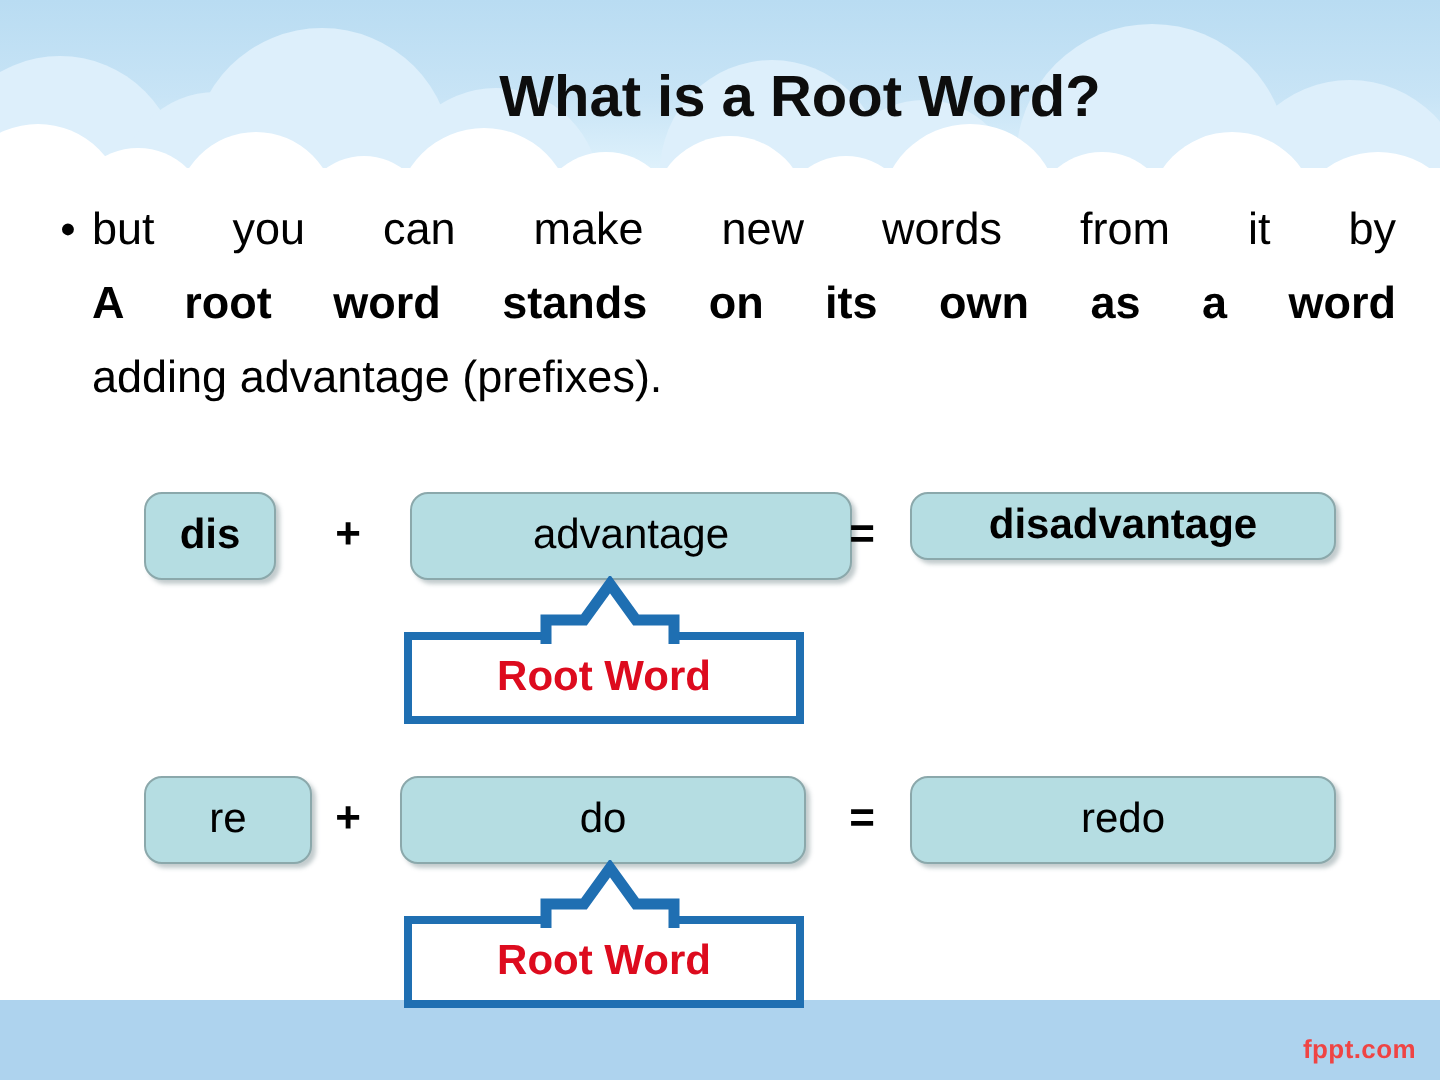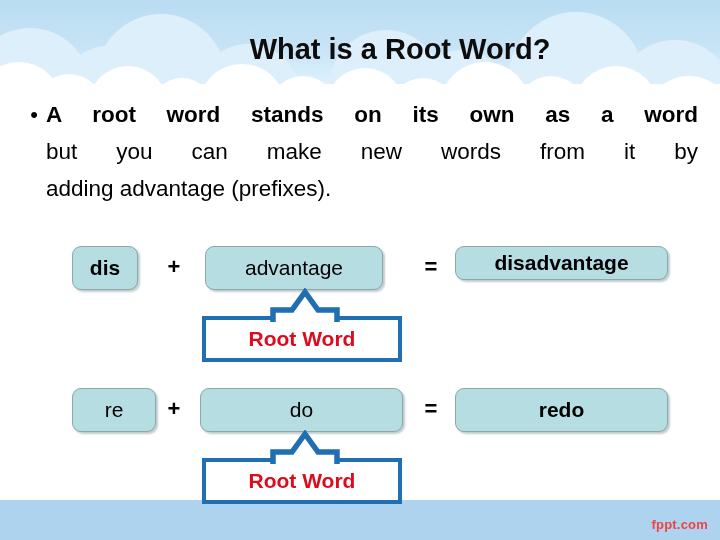--- a/index.html
+++ b/index.html
@@ -206,44 +206,44 @@
     <div class="cloud-band"></div>
   </div>
   <div class="sky-fade"></div>
 
   <div class="title">What is a Root Word?</div>
 
   <div class="body-block">
     <div class="bullet-row">
       <div class="bullet-dot">•</div>
       <div class="bullet-text">
+        <span class="ln l2">but you can make new words from it by</span>
         <span class="ln l1">A root word stands on its own as a word</span>
-        <span class="ln l2">but you can make new words from it by</span>
         <span class="ln l3">adding advantage (prefixes).</span>
       </div>
     </div>
   </div>
 
   <div class="wordbox bold" style="left:72px; top:246px; width:66px; height:44px;">dis</div>
   <div class="op" style="left:163px; top:254px; width:22px;">+</div>
-  <div class="wordbox plain" style="left:205px; top:246px; width:178px; height:44px;">advantage</div>
+  <div class="wordbox plain" style="left:205px; top:246px; width:221px; height:44px;">advantage</div>
   <div class="op" style="left:420px; top:254px; width:22px;">=</div>
   <div class="wordbox bold" style="left:455px; top:246px; width:213px; height:34px;">disadvantage</div>
 
   <svg class="arrow-up" style="left:270px; top:288px;" width="70" height="36" viewBox="0 0 70 36">
     <polyline points="3,34 3,22 22,22 35,4 48,22 67,22 67,34" fill="#ffffff" stroke="#1f6fb2" stroke-width="5.5" stroke-linejoin="miter" stroke-linecap="butt"></polyline>
   </svg>
 
   <div class="callout" style="left:202px; top:316px; width:200px; height:46px;">Root Word</div>
 
   <div class="wordbox plain" style="left:72px; top:388px; width:84px; height:44px;">re</div>
   <div class="op" style="left:163px; top:396px; width:22px;">+</div>
   <div class="wordbox plain" style="left:200px; top:388px; width:203px; height:44px;">do</div>
   <div class="op" style="left:420px; top:396px; width:22px;">=</div>
-  <div class="wordbox plain" style="left:455px; top:388px; width:213px; height:44px;font-weight:bold;">redo</div>
+  <div class="wordbox plain" style="left:455px; top:388px; width:213px; height:44px;">redo</div>
 
   <svg class="arrow-up" style="left:270px; top:430px;" width="70" height="36" viewBox="0 0 70 36">
     <polyline points="3,34 3,22 22,22 35,4 48,22 67,22 67,34" fill="#ffffff" stroke="#1f6fb2" stroke-width="5.5" stroke-linejoin="miter" stroke-linecap="butt"></polyline>
   </svg>
 
   <div class="callout" style="left:202px; top:458px; width:200px; height:46px;">Root Word</div>
 
   <div class="footer-band"></div>
   <div class="watermark">fppt.com</div>
 

